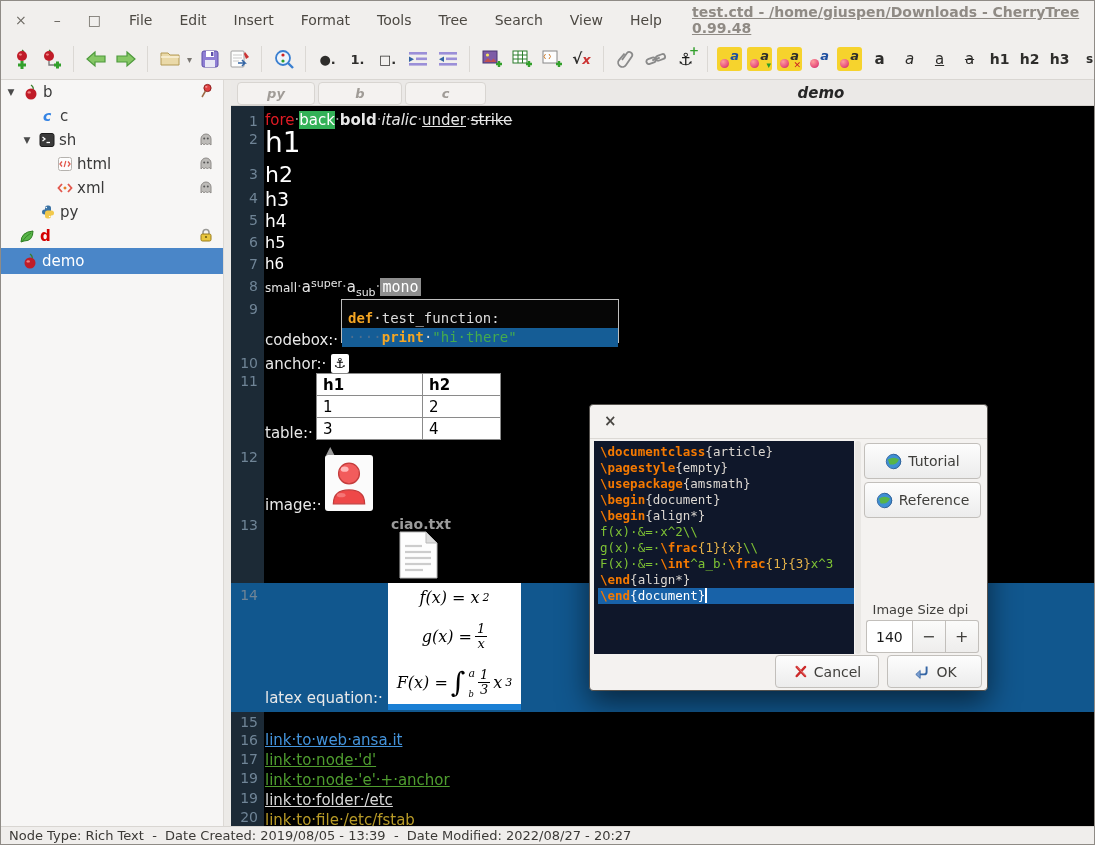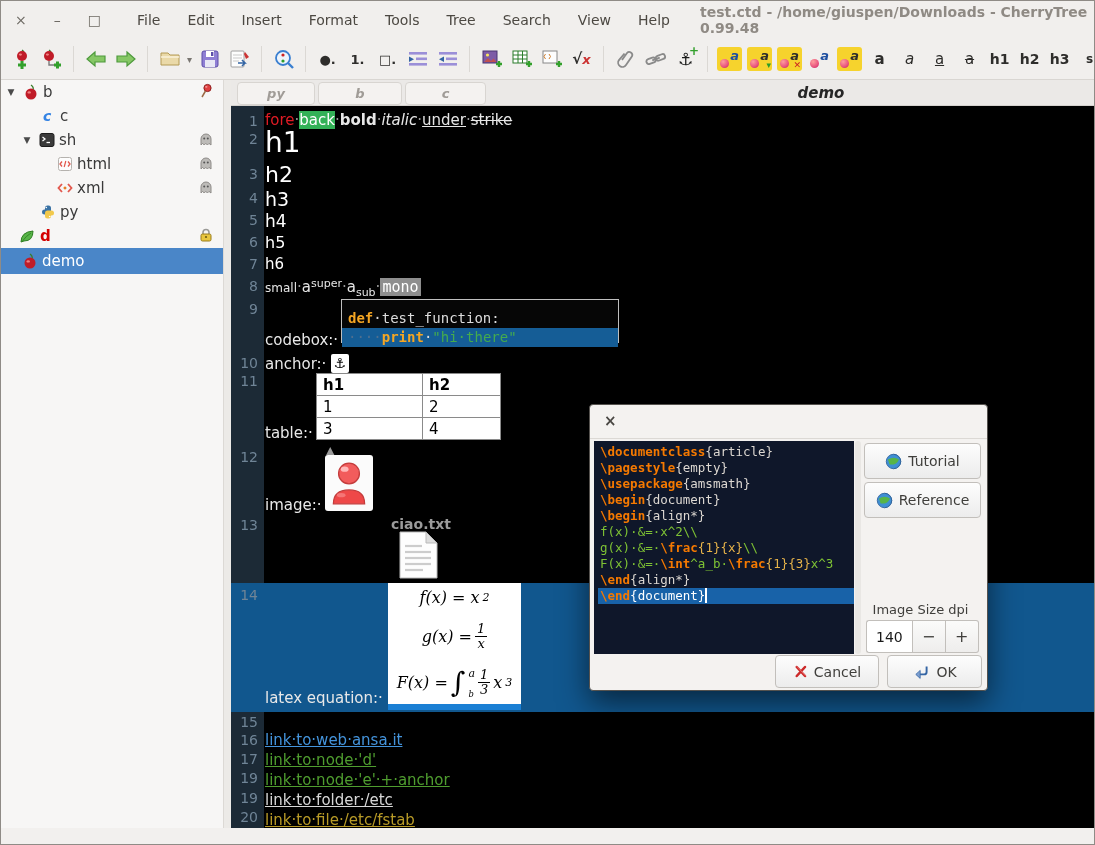--- a/index.html
+++ b/index.html
@@ -4,22 +4,22 @@
 <style>
   html,body{margin:0;padding:0;background:#555;}
   .app{position:relative;width:1095px;height:845px;background:#f2f0ee;
        font-family:"DejaVu Sans","Liberation Sans",sans-serif;overflow:hidden;
        border:1px solid #8f8b86;box-sizing:border-box;}
 
   
   .titlebar{position:absolute;left:0;top:0;right:0;height:38px;display:flex;align-items:center;background:#f1efed;}
   .win-controls{display:flex;gap:27px;margin-left:14px;color:#6e6a64;font-size:14px;}
   .win-controls span{cursor:default;line-height:14px;}
-  .menus{display:flex;gap:27px;margin-left:36px;color:#4c4842;font-size:14px;}
-  .win-title{margin-left:30px;color:#8f8a84;font-size:14px;font-weight:bold;}
+  .menus{display:flex;gap:27px;margin-left:28px;color:#4c4842;font-size:14px;}
+  .win-title{margin-left:30px;color:#8f8a84;font-size:14px;font-weight:bold;text-decoration:underline;}
 
   
   .toolbar{position:absolute;left:0;top:38px;right:0;height:40px;display:flex;align-items:center;
            padding:0 8px;gap:5px;background:#f1efed;border-bottom:1px solid #d9d6d2;}
   .tb{width:25px;height:26px;display:flex;align-items:center;justify-content:center;flex:none;}
   .tb svg{display:block;}
   .tb-sep{width:1px;height:26px;background:#dbd8d4;margin:0 4px;flex:none;}
   .tb-txt{font-size:13px;font-weight:bold;color:#2e2d2b;}
   .tb-caret{width:12px;color:#7a7671;font-size:10px;}
   .cherrya{position:relative;width:25px;height:24px;border-radius:3px;}
@@ -630,14 +630,17 @@
     </div>
     <div class="btn btn-ok">
       <svg width="18" height="16" viewBox="0 0 22 20">
           <path d="M18 3 v7 a3 3 0 0 1 -3 3 H8" fill="none" stroke="#3465a4" stroke-width="2.4"></path>
           <path d="M10 8 L4.5 13 L10 18 z" fill="#7d9fd0" stroke="#3465a4"></path>
         </svg>
       <span>OK</span>
     </div>
   </div>
 
+  <div class="statusbar">
+    <span>Node Type: Rich Text  -  Date Created: 2019/08/05 - 13:39  -  Date Modified: 2022/08/27 - 20:27</span>
+  </div>
 
 </div>
 
 </body></html>

